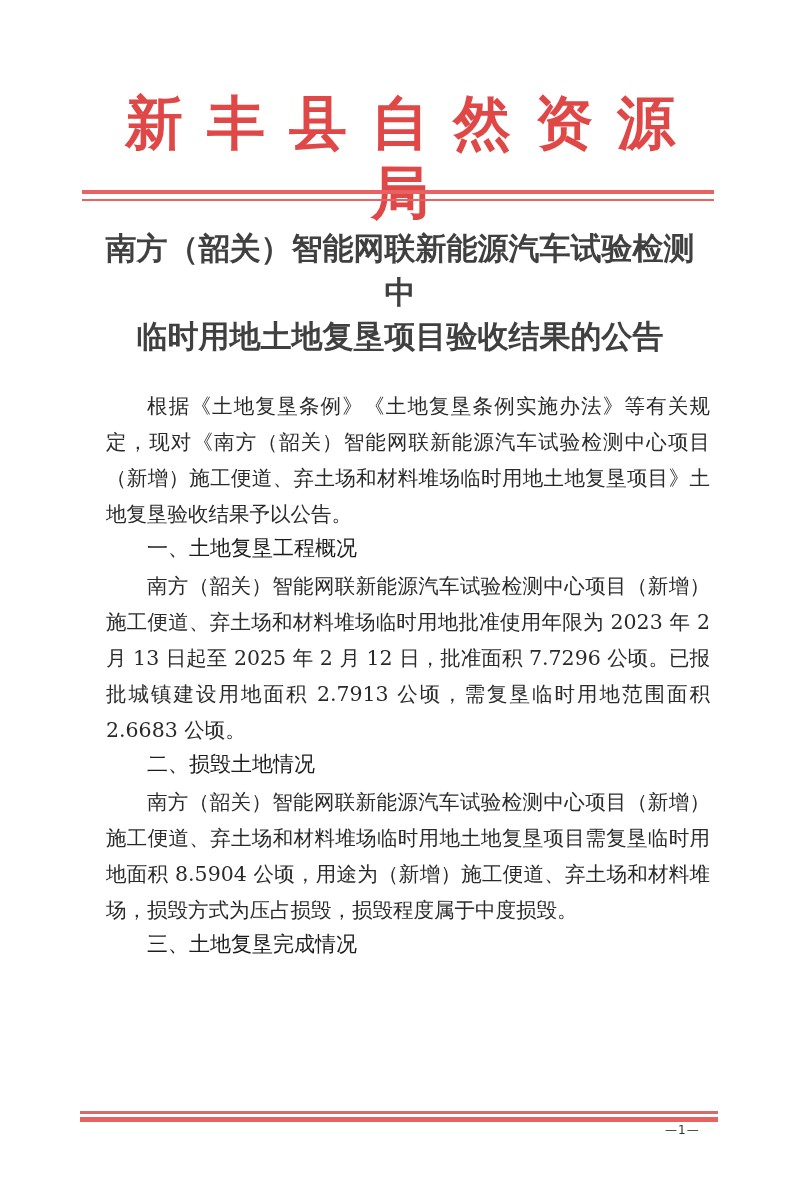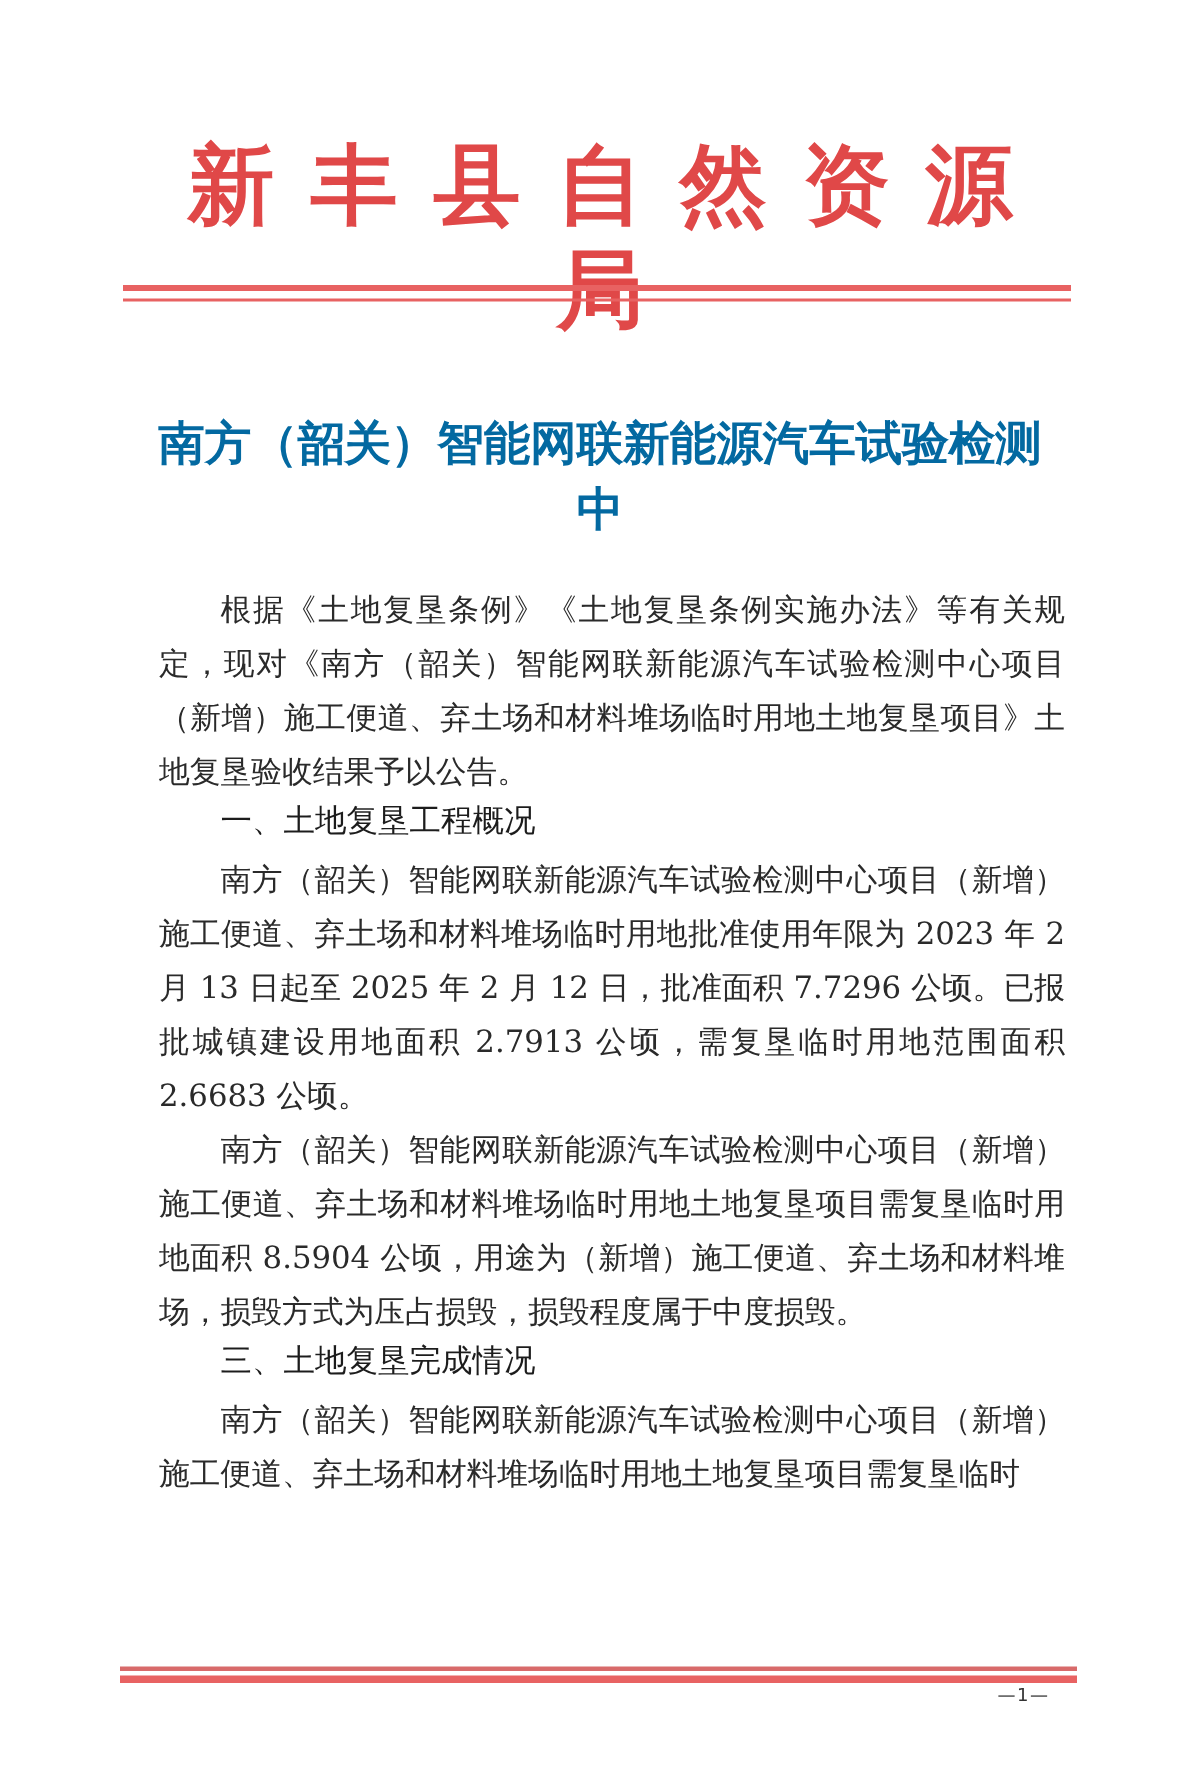--- a/index.html
+++ b/index.html
@@ -12,21 +12,21 @@
       padding-left: 24px; box-sizing: border-box;
     }
     .rule { position: absolute; background: #e86262; }
     .hdr-thick { left: 82px; top: 190px; width: 632px; height: 4px; }
     .hdr-thin  { left: 82px; top: 199px; width: 632px; height: 2px; }
     .ftr-thin  { left: 80px; top: 1111px; width: 638px; height: 3px; background: #d86a6a; }
     .ftr-thick { left: 80px; top: 1117px; width: 638px; height: 5px; }
     .title {
       position: absolute; left: 100px; top: 226px; width: 600px; text-align: center;
       font-family: "DejaVu Serif", "Liberation Serif", serif; font-weight: bold;
-      color: #0369a1; font-size: 31px; line-height: 44px; letter-spacing: 0px; margin-top: 48px;
+      color: #404040; font-size: 31px; line-height: 44px; letter-spacing: 0px;
     }
     .body {
       position: absolute; left: 106px; top: 388px; width: 604px;
       font-family: "DejaVu Serif", "Liberation Serif", serif;
       color: #2a2a2a; font-size: 20.5px; line-height: 36px; text-align: justify;
     }
     .para { text-indent: 41px; margin: 0; }
     .heading {
       margin: 0; text-indent: 41px; font-family: Liberation Mono, monospace;
       font-weight: normal; color: #1c1c1c; font-size: 21px; line-height: 36px;
@@ -39,27 +39,28 @@
 </head>
 <body>
 
 <div class="page">
   <div class="masthead">新丰县自然资源局</div>
   <div class="rule hdr-thick"></div>
   <div class="rule hdr-thin"></div>
 
   <div class="title">
     <div>南方（韶关）智能网联新能源汽车试验检测中</div>
+    <div>临时用地土地复垦项目验收结果的公告</div>
   </div>
 
   <div class="body">
     <p class="para">根据《土地复垦条例》《土地复垦条例实施办法》等有关规定，现对《南方（韶关）智能网联新能源汽车试验检测中心项目（新增）施工便道、弃土场和材料堆场临时用地土地复垦项目》土地复垦验收结果予以公告。</p>
     <h2 class="heading">一、土地复垦工程概况</h2>
     <p class="para">南方（韶关）智能网联新能源汽车试验检测中心项目（新增）施工便道、弃土场和材料堆场临时用地批准使用年限为 2023 年 2 月 13 日起至 2025 年 2 月 12 日，批准面积 7.7296 公顷。已报批城镇建设用地面积 2.7913 公顷，需复垦临时用地范围面积 2.6683 公顷。</p>
+    <h2 class="heading">二、损毁土地情况</h2>
     <p class="para">南方（韶关）智能网联新能源汽车试验检测中心项目（新增）施工便道、弃土场和材料堆场临时用地土地复垦项目需复垦临时用地面积 8.5904 公顷，用途为（新增）施工便道、弃土场和材料堆场，损毁方式为压占损毁，损毁程度属于中度损毁。</p>
     <h2 class="heading">三、土地复垦完成情况</h2>
-    <p class="para">南方（韶关）智能网联新能源汽车试验检测中心项目（新增）施工便道、弃土场和材料堆场临时用地土地复垦项目需复垦临时</p>
   </div>
 
   <div class="rule ftr-thin"></div>
   <div class="rule ftr-thick"></div>
   <div class="page-num">—1—</div>
 </div>
 
 </body></html>

